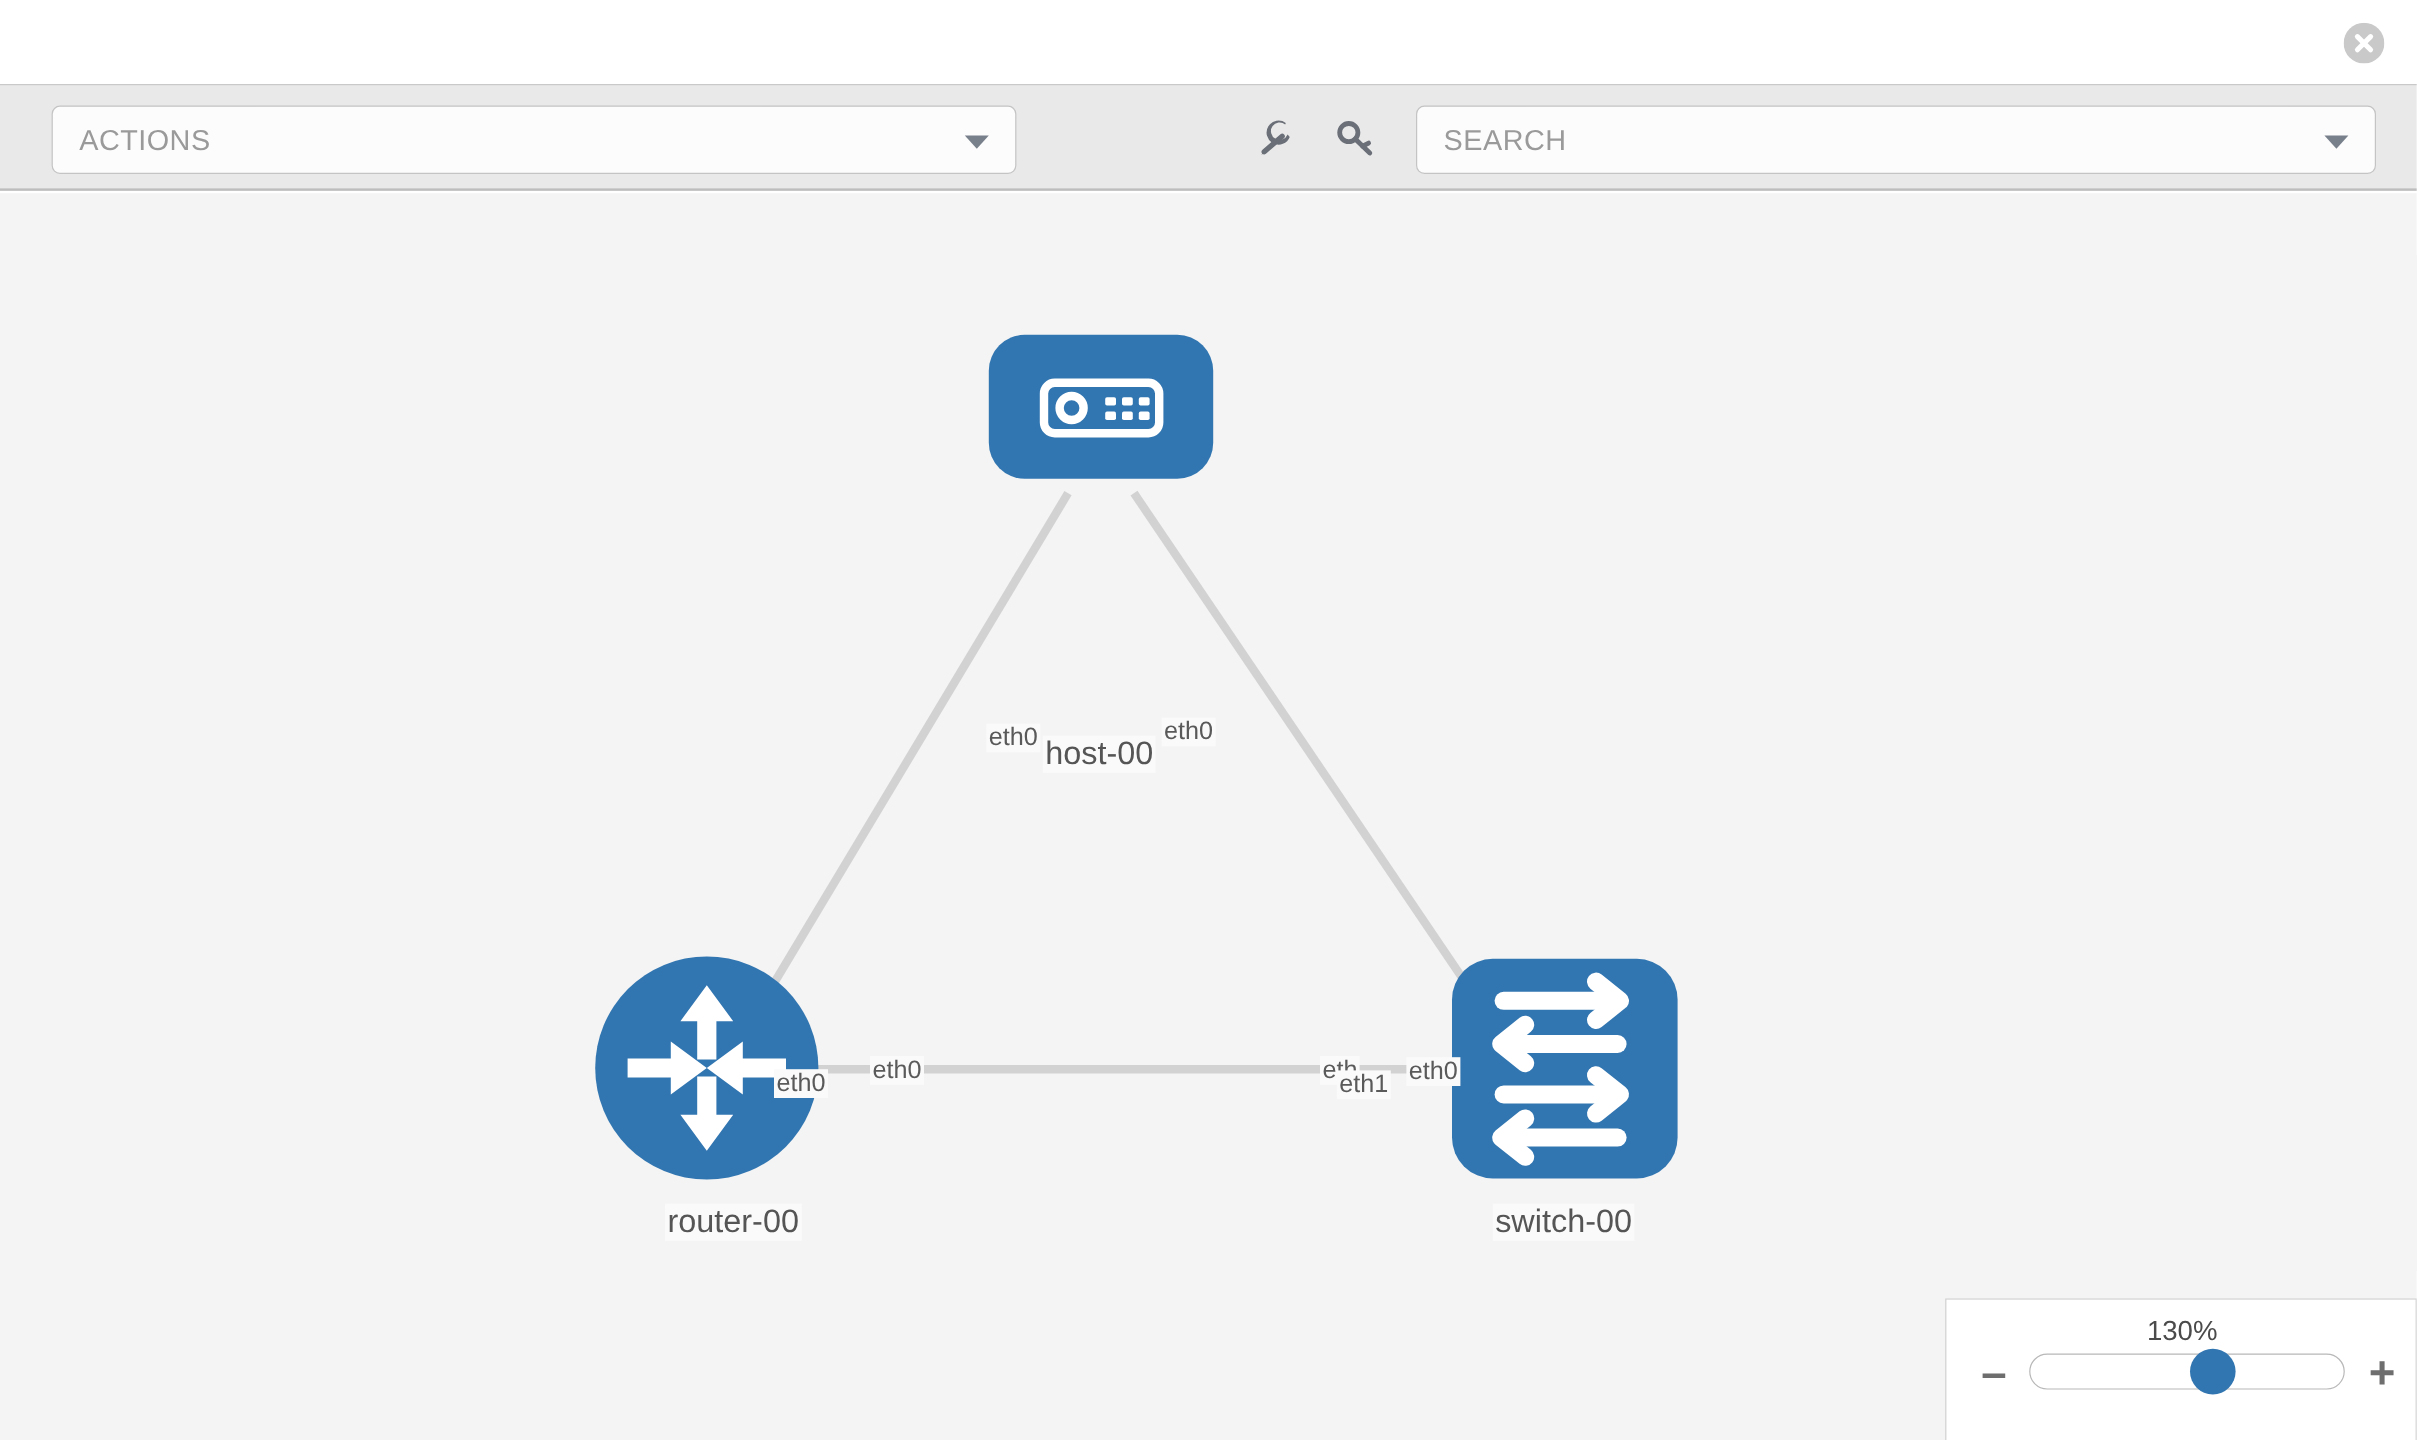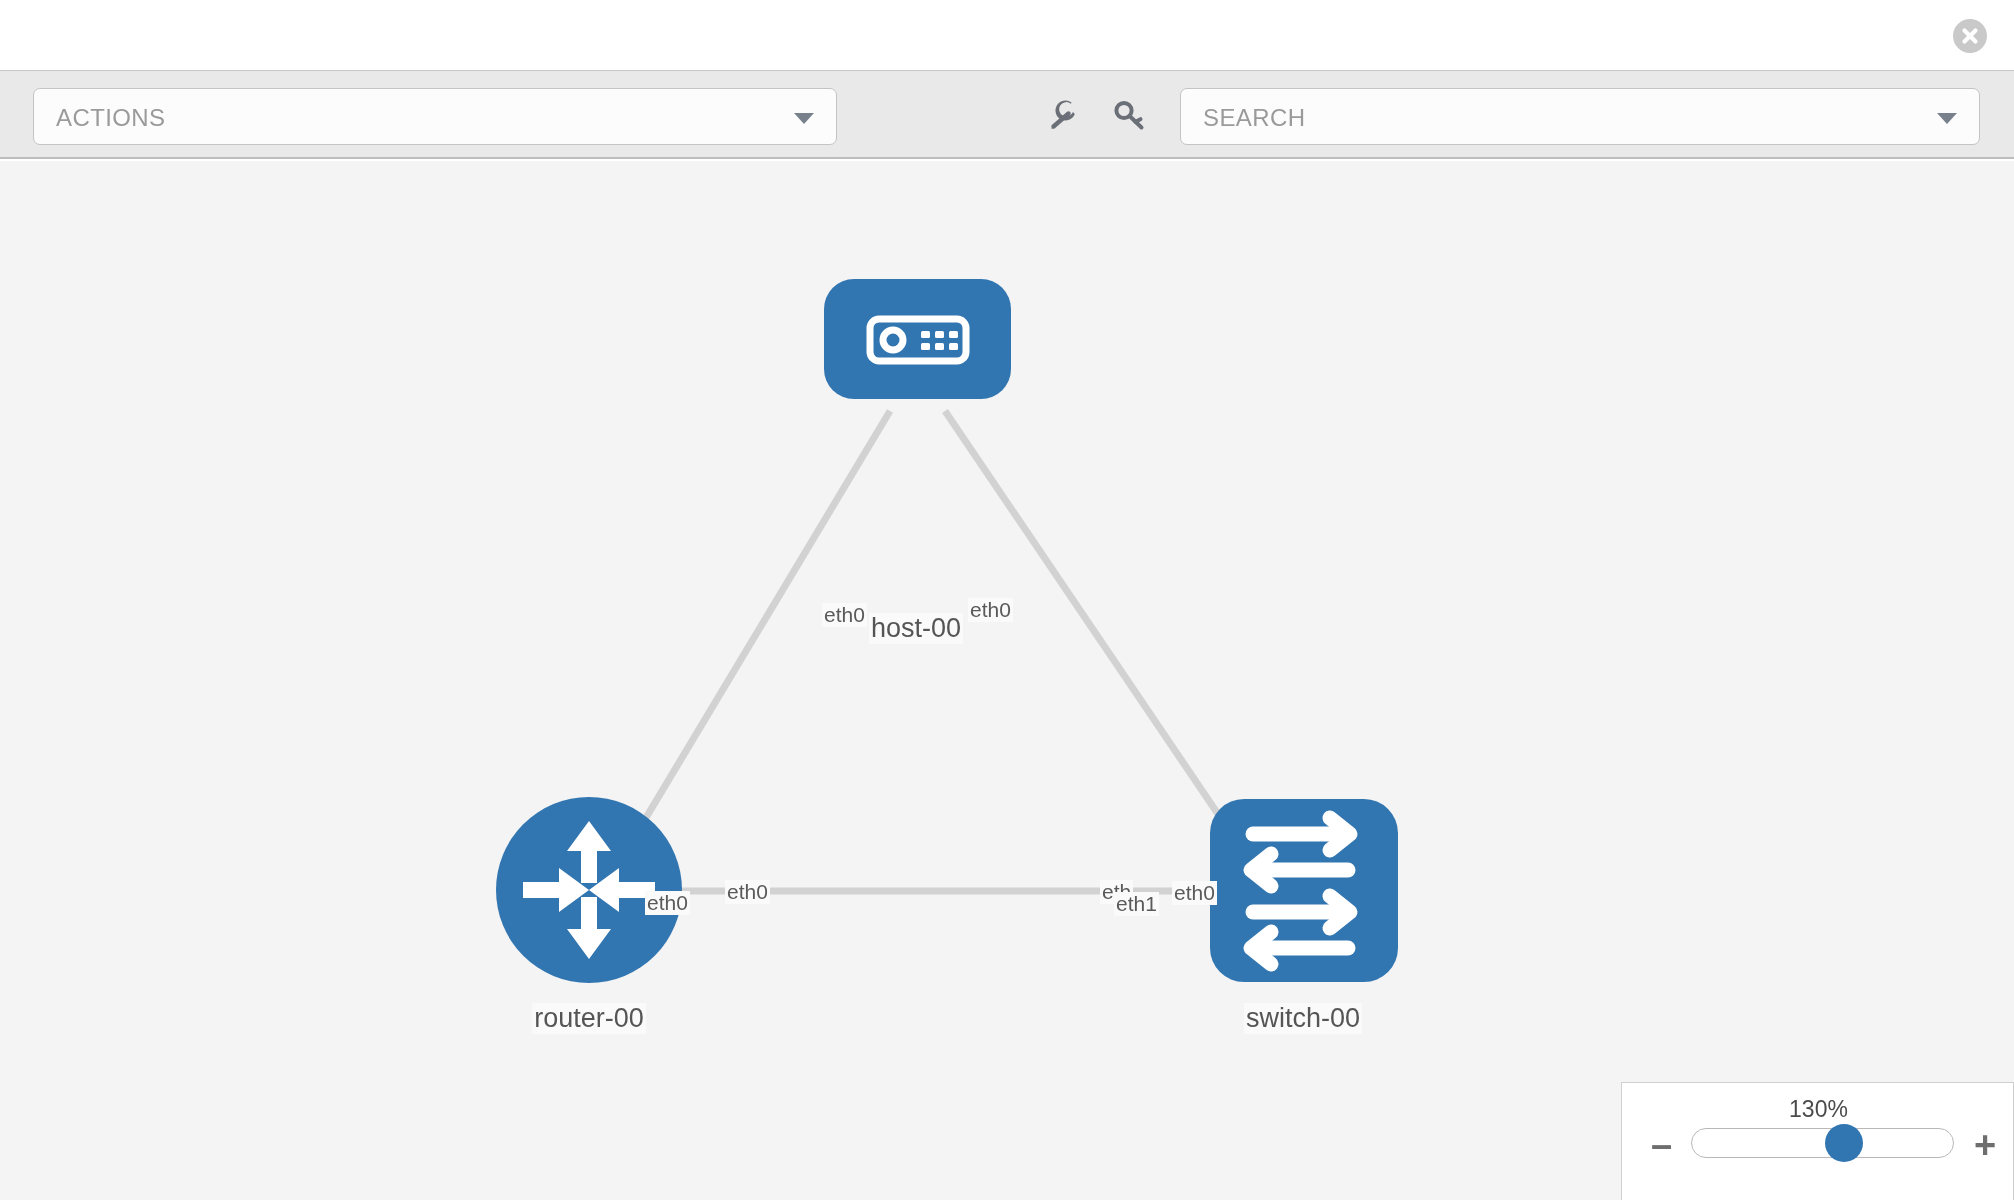--- a/index.html
+++ b/index.html
@@ -35,21 +35,21 @@
 
   
   .toolbar {
     position: absolute; left: 0; top: 70px;
     width: 2014px; height: 89px;
     background: #e9e9e9;
     border-top: 1px solid #c9c9c9;
     border-bottom: 2px solid #bdbdbd;
   }
   .actions-select {
-    position: absolute; left: 33px; top: 17px;
+    position: absolute; left: 43px; top: 17px;
     width: 804px; height: 57px;
     background: #fcfcfc;
     border: 1px solid #c4c4c4;
     border-radius: 7px;
     cursor: pointer;
   }
   .actions-label {
     position: absolute; left: 22px; top: 15px;
     font-size: 24px; color: #9a9a9a;
     letter-spacing: 0.4px;
@@ -255,21 +255,21 @@
 
           <path d="M1253 751 L1348 751"></path>
           <path d="M1330 735 L1350 751 L1330 767"></path>
           <path d="M1348 787 L1253 787"></path>
           <path d="M1271 771 L1251 787 L1271 803"></path>
         </g>
       </g>
     </svg>
 
     <div class="node-label" style="left:916px; top:452px;">host-00</div>
-    <div class="node-label" style="left:589px; top:842px;">router-00</div>
+    <div class="node-label" style="left:611px; top:842px;">router-00</div>
     <div class="node-label" style="left:1303px; top:842px;">switch-00</div>
 
     <div class="edge-label" style="left:822px; top:442px;">eth0</div>
     <div class="edge-label" style="left:968px; top:437px;">eth0</div>
     <div class="edge-label" style="left:645px; top:730px;">eth0</div>
     <div class="edge-label" style="left:1172px; top:720px;">eth0</div>
     <div class="edge-label" style="left:725px; top:719px;">eth0</div>
     <div class="edge-label" style="left:1100px; top:719px;">eth</div>
     <div class="edge-label" style="left:1114px; top:719px;margin-top:12px;">eth1</div>
   </div>

